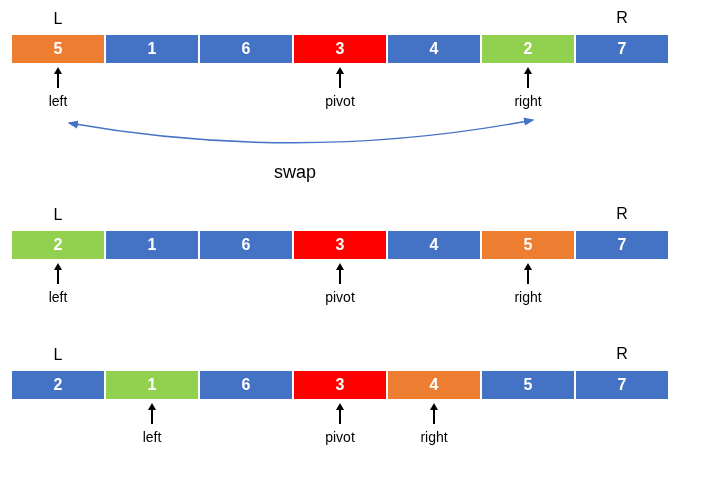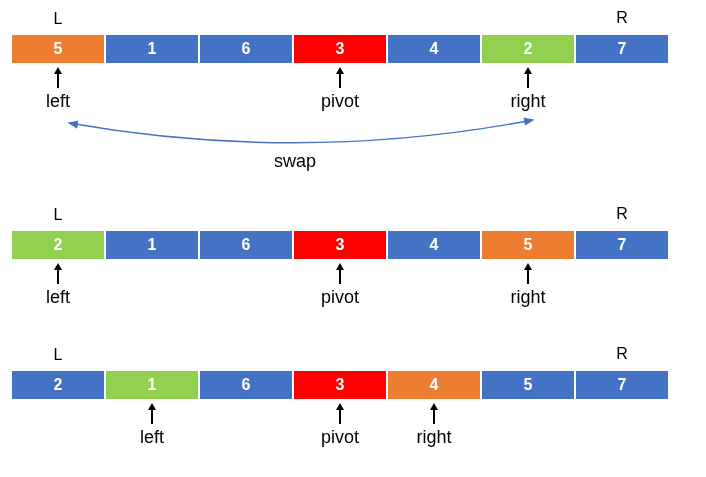--- a/index.html
+++ b/index.html
@@ -55,29 +55,29 @@
   }
   .up-arrow .stem {
     position: absolute;
     top: 6px; left: 50%;
     transform: translateX(-50%);
     width: 2px; height: 15px;
     background: #000;
   }
   .pointer-label {
     margin-top: 3px;
-    font-size: 18px;
+    font-size: 14px;
     color: #000;
     line-height: 20px;
   }
   .swap-svg { position: absolute; left: 55px; top: 110px; }
   .swap-label {
     position: absolute;
     left: 245px;
-    top: 151px;
+    top: 162px;
     width: 100px;
     text-align: center;
     font-size: 18px;
     color: #000;
   }
 </style>
 </head>
 <body>
 
 <div class="canvas">

